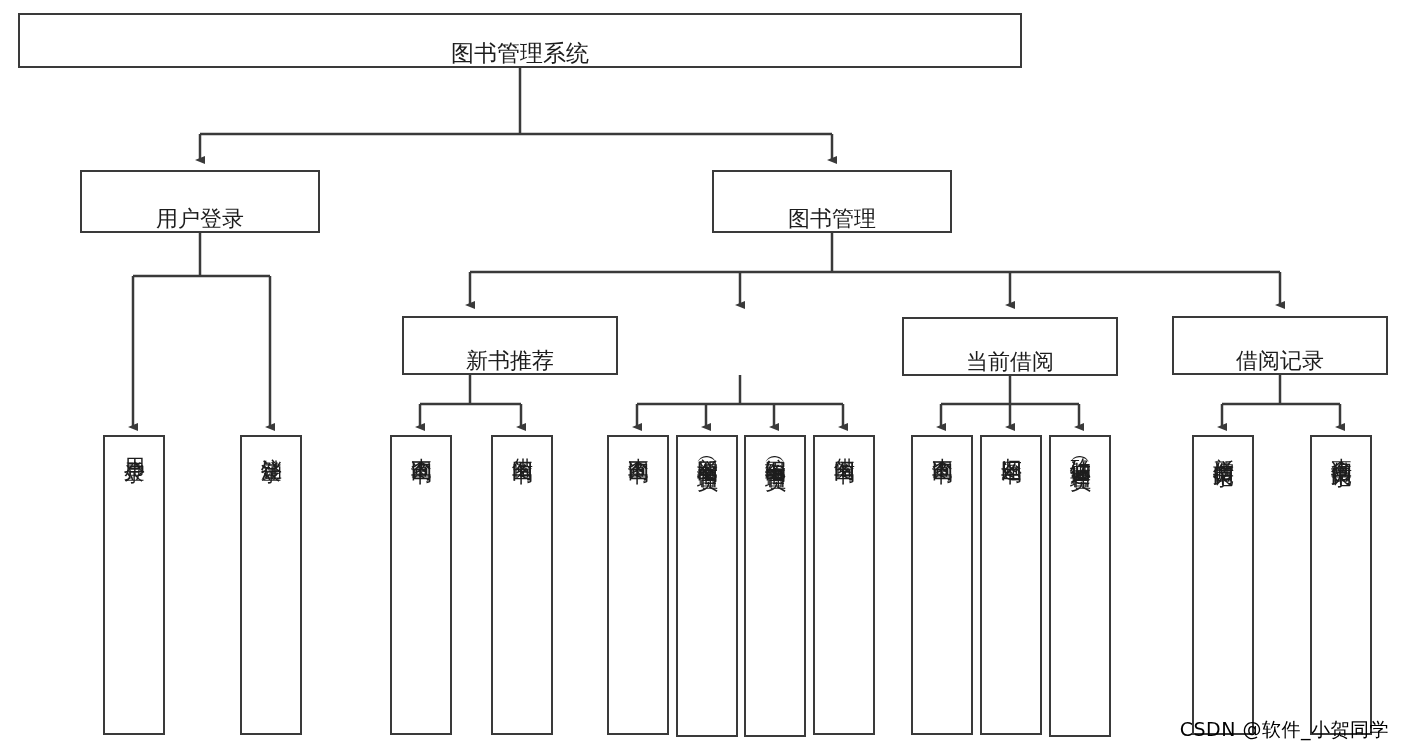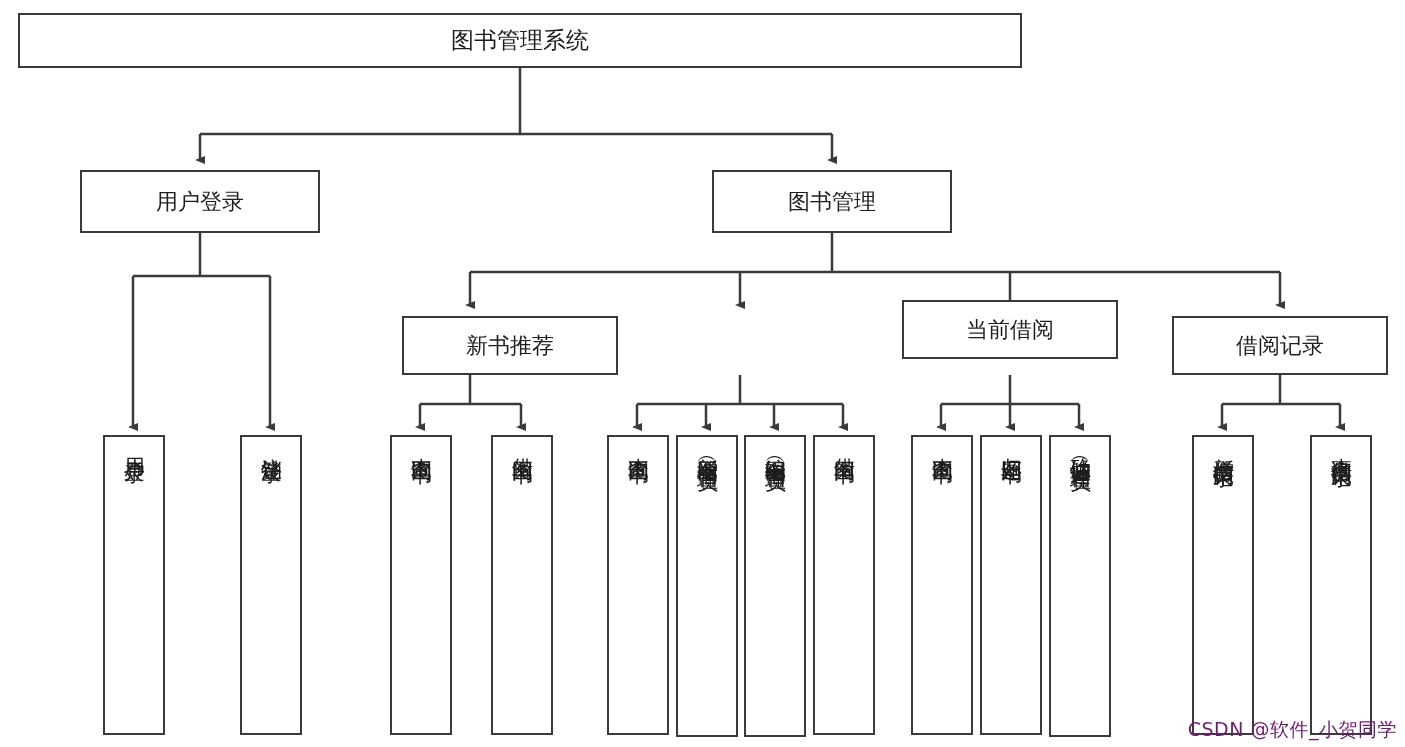--- a/index.html
+++ b/index.html
@@ -24,21 +24,21 @@
     width: 1405px;
     height: 747px;
     pointer-events: none;
   }
   .node {
     position: absolute;
     box-sizing: border-box;
     background: #ffffff;
     border: 2px solid #3a3a3a;
     display: flex;
-    align-items: center;
+    align-items: flex-end;
     justify-content: center;
     color: #1d1d1d;
   }
   .node .label {
     text-align: center;
     line-height: 1.15;
     white-space: nowrap;
   }
   
   .node.horiz .label {
@@ -55,24 +55,24 @@
   .node.vert .label {
     writing-mode: vertical-rl;
     text-orientation: upright;
     font-size: 21px;
     letter-spacing: 2px;
     line-height: 1;
     white-space: nowrap;
   }
   .watermark {
     position: absolute;
-    right: 8px;
+    right: 16px;
     bottom: 4px;
     font-size: 19px;
-    color: #701a75;
+    color: #000000;
     letter-spacing: 0.5px;
     white-space: nowrap;
     font-family: "DejaVu Sans", "Liberation Sans", sans-serif;
   }
 </style>
 </head>
 <body>
 
 <div id="diagram-root">
 
@@ -133,21 +133,21 @@
   <div class="node horiz" style="left:80px; top:170px; width:240px; height:63px;">
     <span class="label">用户登录</span>
   </div>
   <div class="node horiz" style="left:712px; top:170px; width:240px; height:63px;">
     <span class="label">图书管理</span>
   </div>
 
   <div class="node horiz" style="left:362px; top:316px; width:216px; height:59px;margin-left:40px;">
     <span class="label">新书推荐</span>
   </div>
-  <div class="node horiz" style="left:902px; top:300px; width:216px; height:59px;">
+  <div class="node horiz" style="left:902px; top:317px; width:216px; height:59px;">
     <span class="label">当前借阅</span>
   </div>
   <div class="node horiz" style="left:1172px; top:316px; width:216px; height:59px;">
     <span class="label">借阅记录</span>
   </div>
 
   <div class="node vert" style="left:103px; top:435px; width:62px; height:300px;">
     <span class="label">用户登录</span>
   </div>
   <div class="node vert" style="left:240px; top:435px; width:62px; height:300px;">

